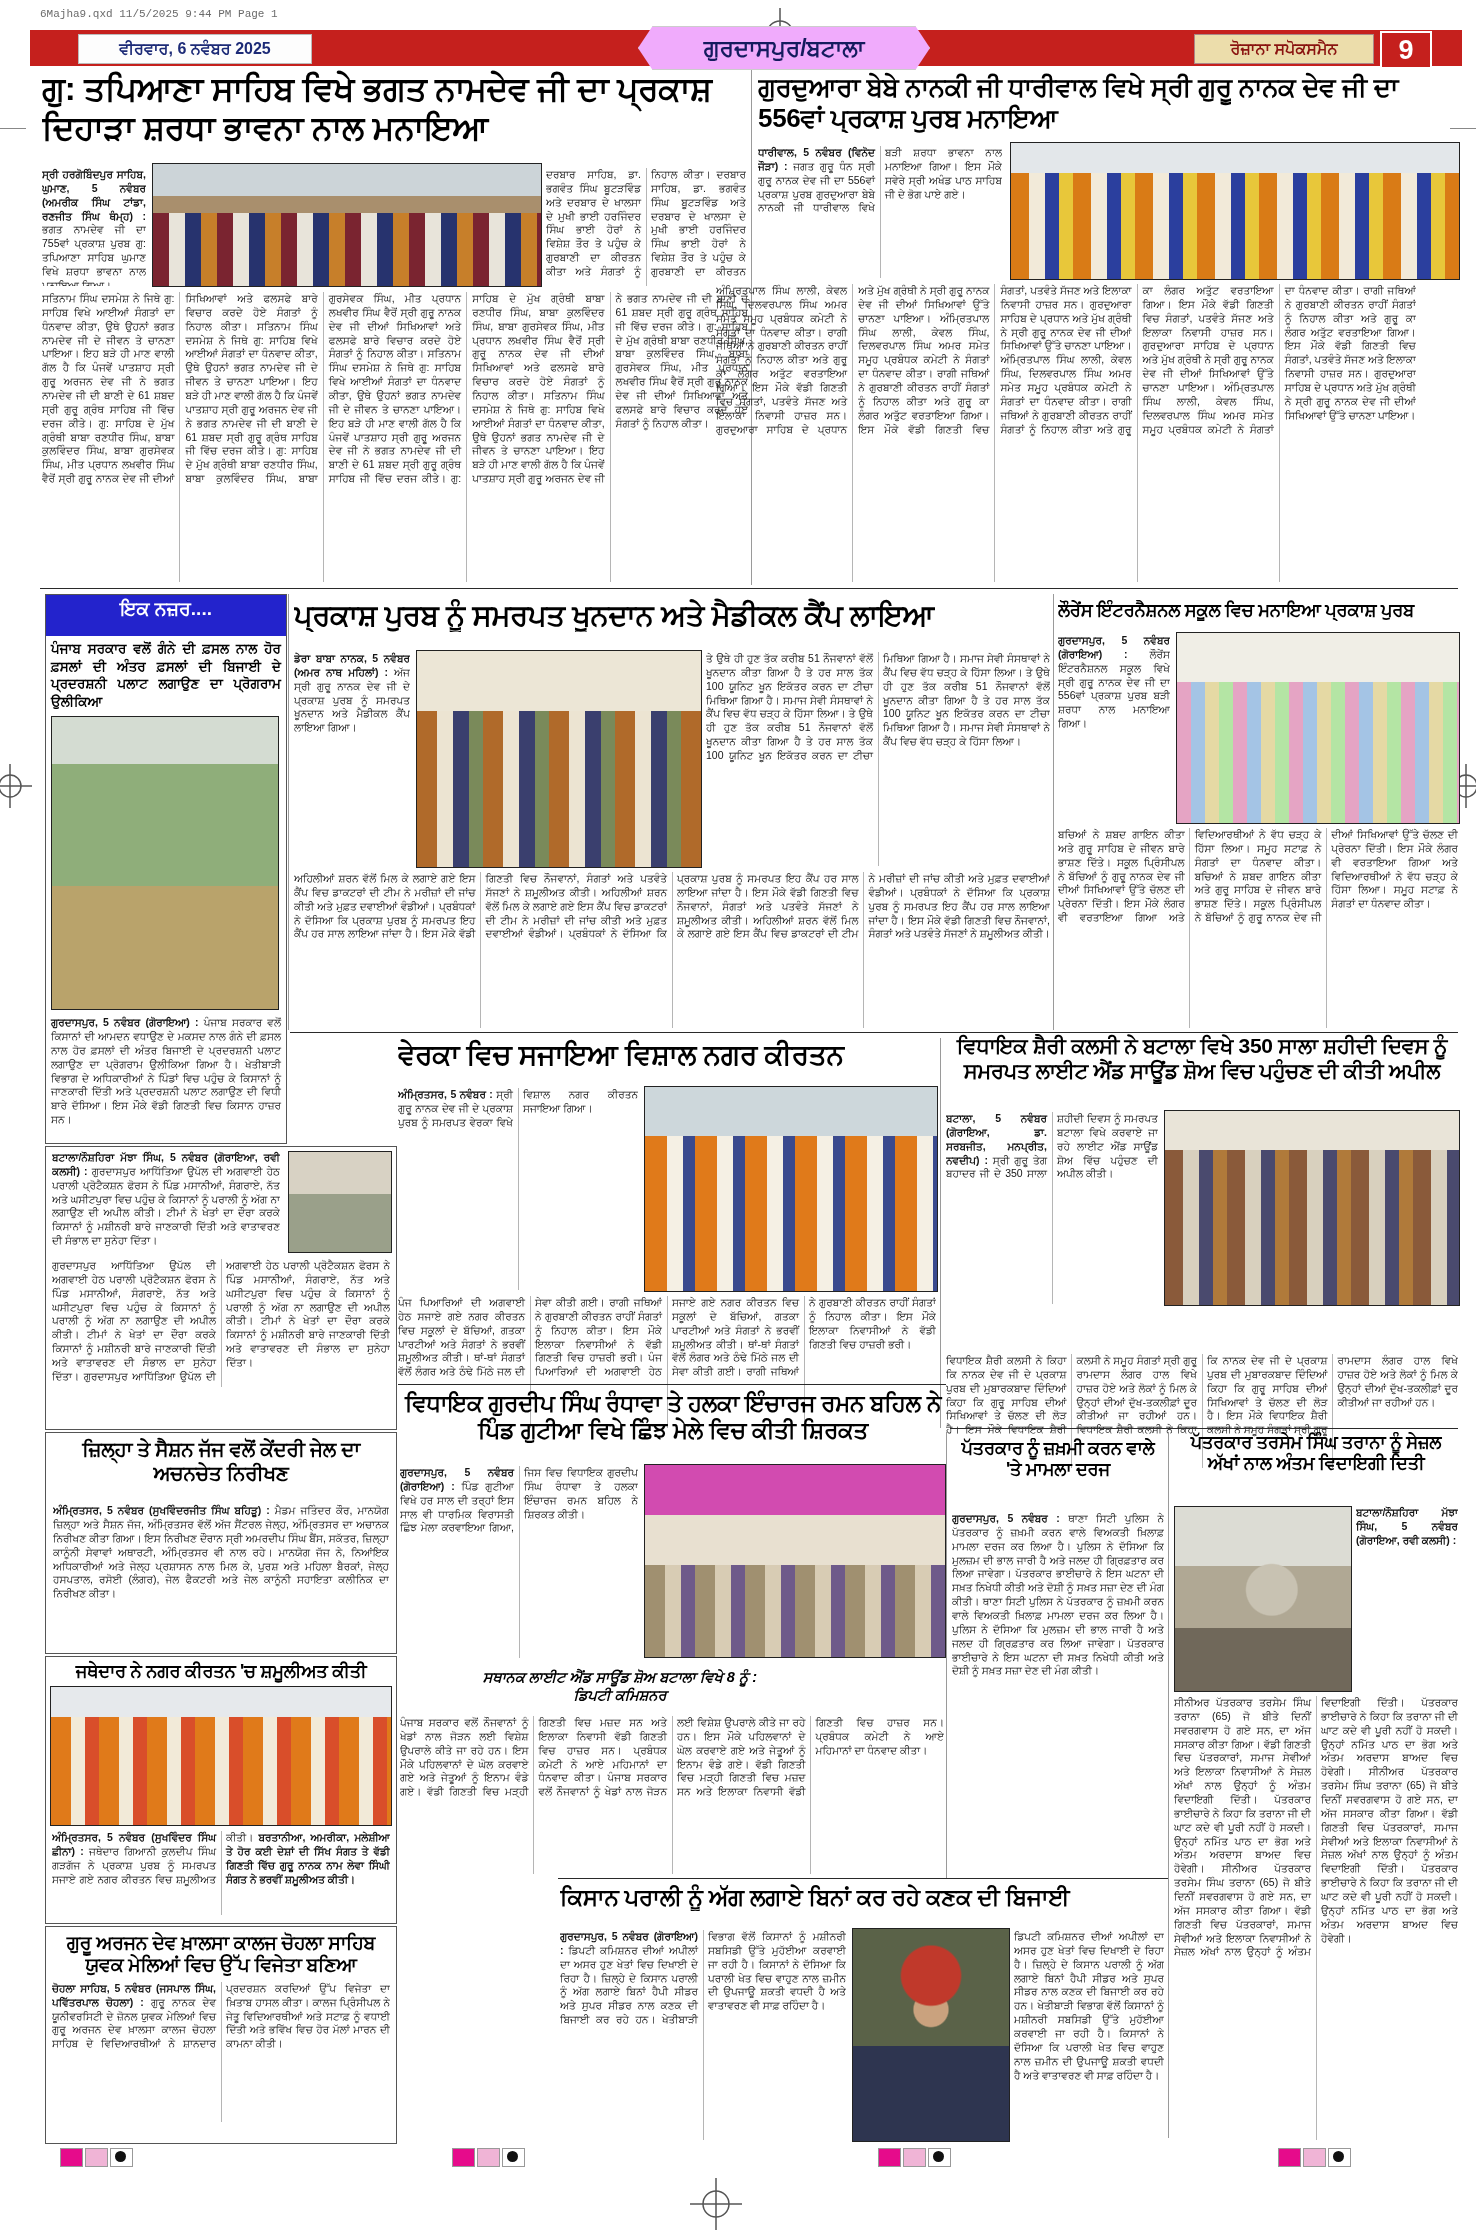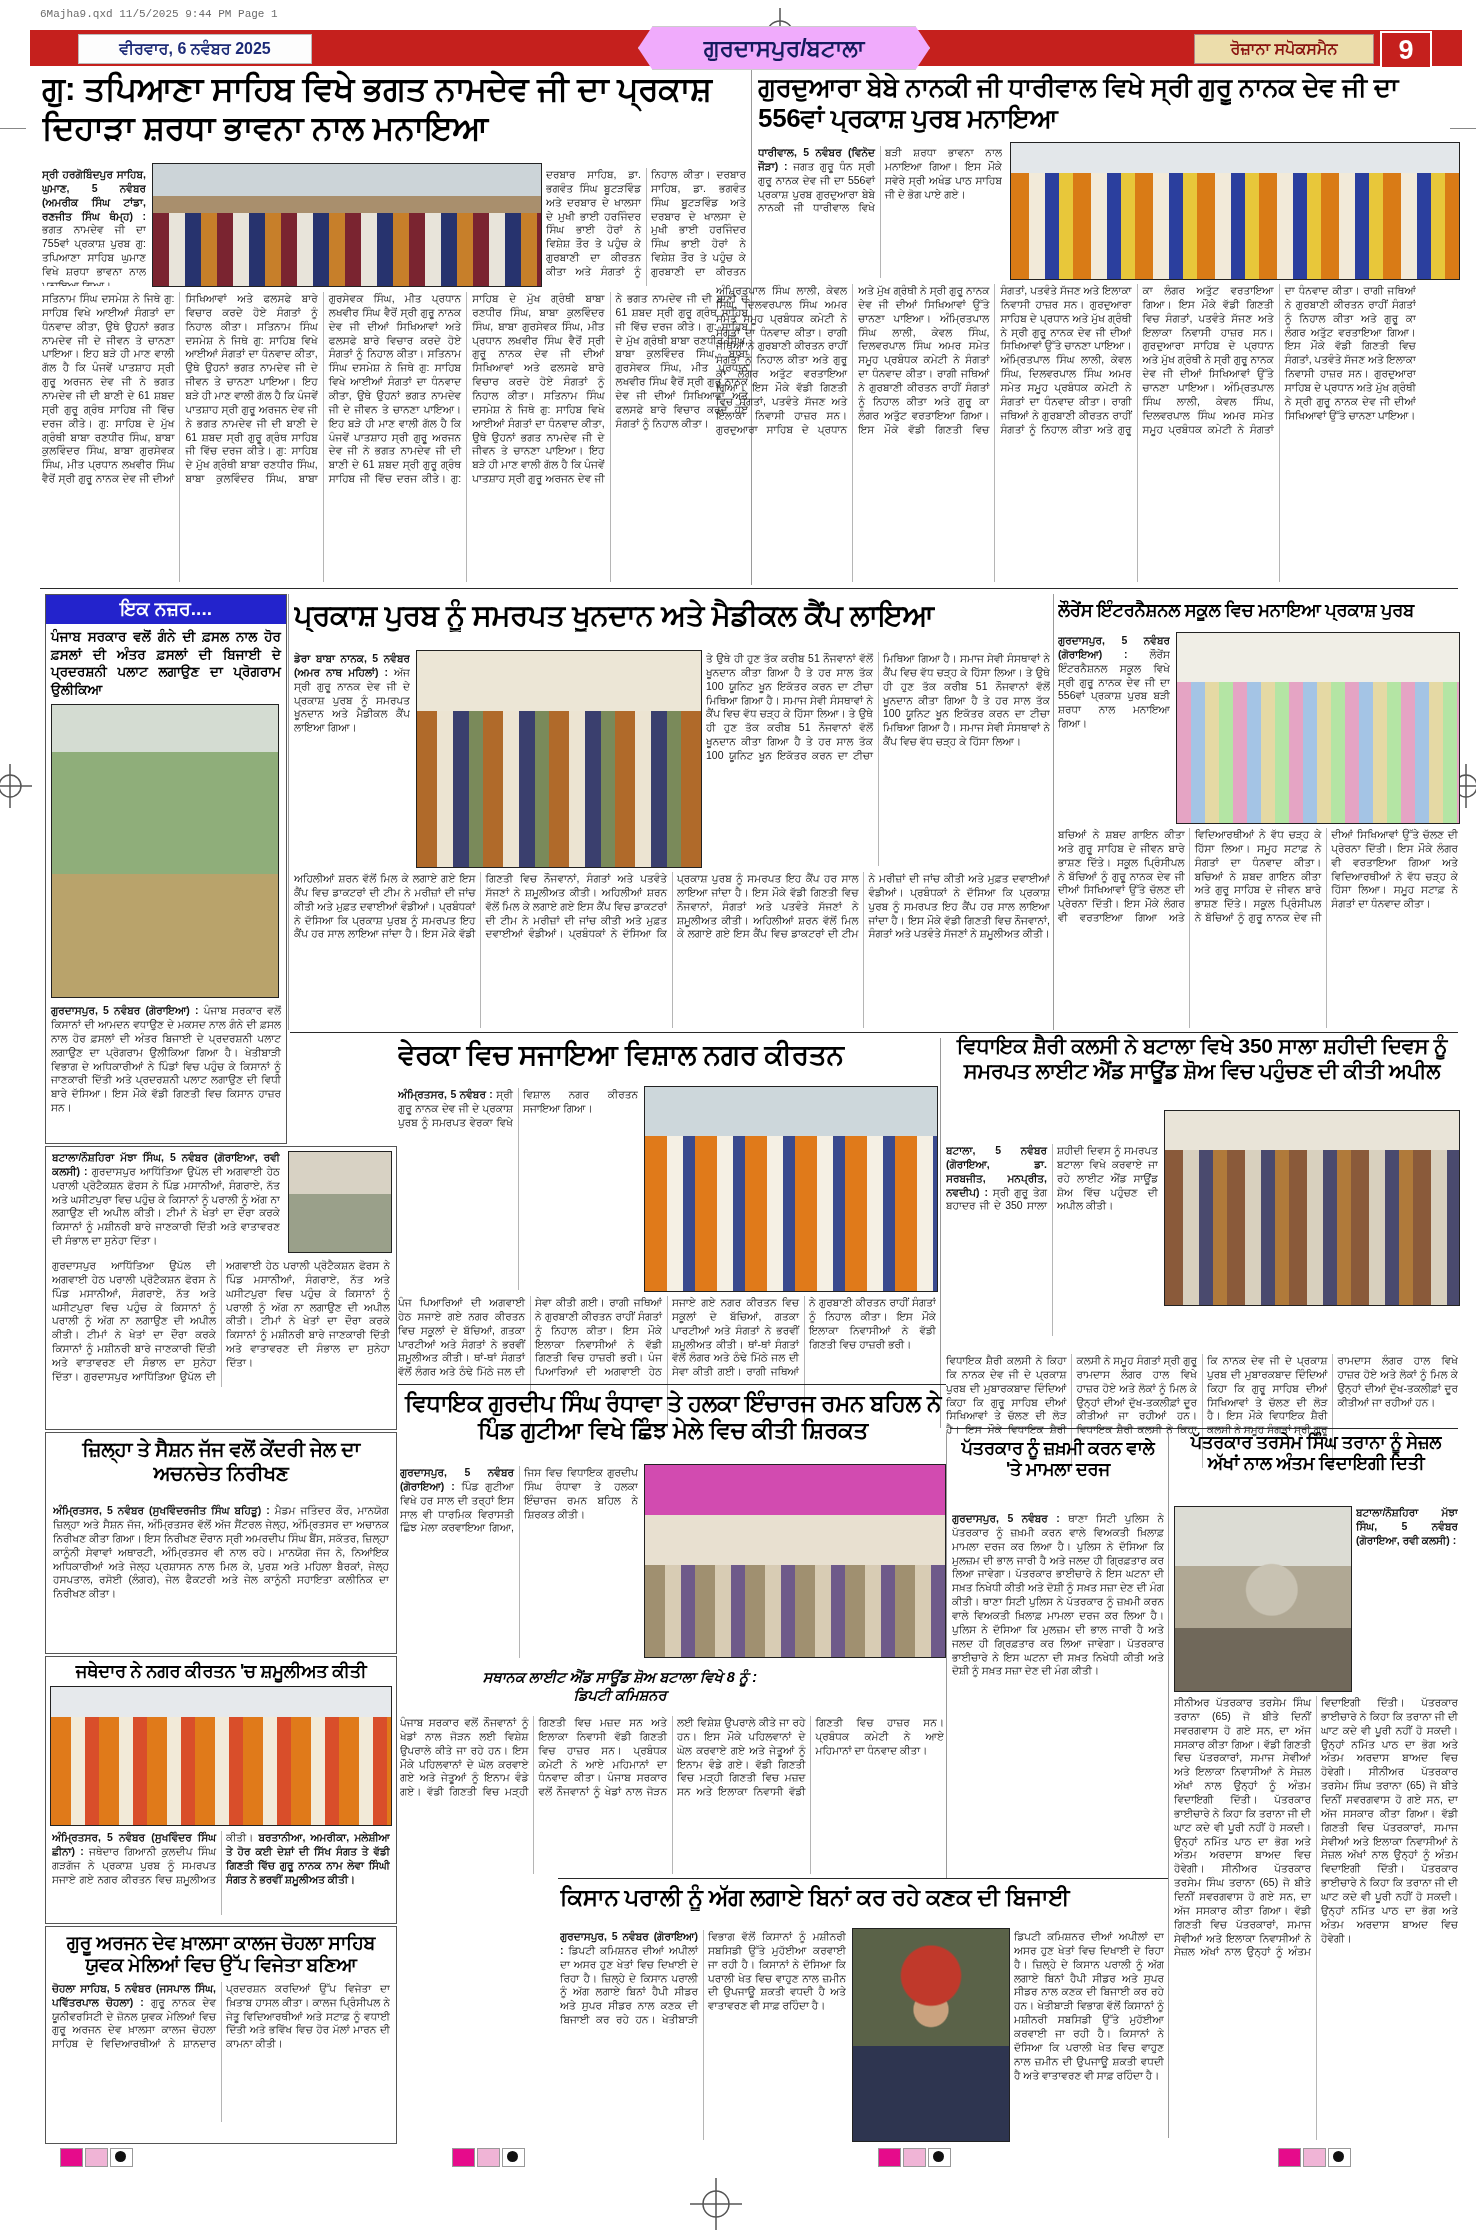--- a/index.html
+++ b/index.html
@@ -28,21 +28,21 @@
             display:flex;align-items:center;justify-content:center;box-shadow:0 0 0 1px #ccc inset;}
   #paper-box{position:absolute;right:88px;top:4px;width:178px;height:28px;background:#ecddab;
             color:#8a1410;font-weight:bold;font-size:16px;border:1px solid #a88;
             display:flex;align-items:center;justify-content:center;}
   #pagenum-box{position:absolute;right:30px;top:1px;width:48px;height:34px;background:#c5201d;
             border:2px solid #fff;color:#fff;font-weight:bold;font-size:27px;
             display:flex;align-items:center;justify-content:center;}
   #print-line{position:absolute;left:40px;top:8px;font-family:"Liberation Mono","DejaVu Sans Mono",monospace;
             font-size:11px;color:#6b6b6b;}
   .ik-bar{background:#2323cc;color:#fff;font-weight:bold;font-size:19px;text-align:center;
-          padding:3px 0 4px 0;}
+          padding:3px 0 16px 0;}
   .subhead{font-weight:bold;font-size:14.5px;line-height:1.25;text-align:center;color:#000;}
   .reg svg{display:block;}
   .cgroup span{display:inline-block;width:21px;height:17px;margin-right:2px;vertical-align:middle;border:1px solid #999;}
   .c-mag{background:#e60b8b;} .c-pink{background:#f0b4d6;}
   .c-dot{background:#fff;position:relative;}
   .c-dot i{position:absolute;left:4px;top:2px;width:11px;height:11px;border-radius:50%;background:#111;display:block;}
   
   .ph-namdev{background:linear-gradient(180deg,#ccd4d8 0 26%,#a98f6d 26% 40%,rgba(0,0,0,0) 40%),
      repeating-linear-gradient(90deg,#7a2430 0 16px,#e8e4da 16px 32px,#27336e 32px 48px,#c77f2a 48px 64px);}
   .ph-dhariwal{background:linear-gradient(180deg,#e3e7ea 0 22%,rgba(0,0,0,0) 22%),
@@ -191,21 +191,21 @@
     </div>
   </div>
   <div class="photo ph-verka" style="left:644px;top:1086px;width:292px;height:204px;"></div>
   <div class="abs body-txt" style="left:398px;top:1296px;width:538px;height:132px;">
     <div class="cols4">ਪੰਜ ਪਿਆਰਿਆਂ ਦੀ ਅਗਵਾਈ ਹੇਠ ਸਜਾਏ ਗਏ ਨਗਰ ਕੀਰਤਨ ਵਿਚ ਸਕੂਲਾਂ ਦੇ ਬੱਚਿਆਂ, ਗਤਕਾ ਪਾਰਟੀਆਂ ਅਤੇ ਸੰਗਤਾਂ ਨੇ ਭਰਵੀਂ ਸ਼ਮੂਲੀਅਤ ਕੀਤੀ। ਥਾਂ-ਥਾਂ ਸੰਗਤਾਂ ਵੱਲੋਂ ਲੰਗਰ ਅਤੇ ਠੰਢੇ ਮਿੱਠੇ ਜਲ ਦੀ ਸੇਵਾ ਕੀਤੀ ਗਈ। ਰਾਗੀ ਜਥਿਆਂ ਨੇ ਗੁਰਬਾਣੀ ਕੀਰਤਨ ਰਾਹੀਂ ਸੰਗਤਾਂ ਨੂੰ ਨਿਹਾਲ ਕੀਤਾ। ਇਸ ਮੌਕੇ ਇਲਾਕਾ ਨਿਵਾਸੀਆਂ ਨੇ ਵੱਡੀ ਗਿਣਤੀ ਵਿਚ ਹਾਜ਼ਰੀ ਭਰੀ।  ਪੰਜ ਪਿਆਰਿਆਂ ਦੀ ਅਗਵਾਈ ਹੇਠ ਸਜਾਏ ਗਏ ਨਗਰ ਕੀਰਤਨ ਵਿਚ ਸਕੂਲਾਂ ਦੇ ਬੱਚਿਆਂ, ਗਤਕਾ ਪਾਰਟੀਆਂ ਅਤੇ ਸੰਗਤਾਂ ਨੇ ਭਰਵੀਂ ਸ਼ਮੂਲੀਅਤ ਕੀਤੀ। ਥਾਂ-ਥਾਂ ਸੰਗਤਾਂ ਵੱਲੋਂ ਲੰਗਰ ਅਤੇ ਠੰਢੇ ਮਿੱਠੇ ਜਲ ਦੀ ਸੇਵਾ ਕੀਤੀ ਗਈ। ਰਾਗੀ ਜਥਿਆਂ ਨੇ ਗੁਰਬਾਣੀ ਕੀਰਤਨ ਰਾਹੀਂ ਸੰਗਤਾਂ ਨੂੰ ਨਿਹਾਲ ਕੀਤਾ। ਇਸ ਮੌਕੇ ਇਲਾਕਾ ਨਿਵਾਸੀਆਂ ਨੇ ਵੱਡੀ ਗਿਣਤੀ ਵਿਚ ਹਾਜ਼ਰੀ ਭਰੀ।  </div>
   </div>
 
   <div class="vr" style="left:940px;top:1038px;height:390px;"></div>
 
   <div class="abs hl" style="left:946px;top:1034px;width:512px;font-size:21px;text-align:center;">ਵਿਧਾਇਕ ਸ਼ੈਰੀ ਕਲਸੀ ਨੇ ਬਟਾਲਾ ਵਿਖੇ 350 ਸਾਲਾ ਸ਼ਹੀਦੀ ਦਿਵਸ ਨੂੰ ਸਮਰਪਤ ਲਾਈਟ ਐਂਡ ਸਾਊਂਡ ਸ਼ੋਅ ਵਿਚ ਪਹੁੰਚਣ ਦੀ ਕੀਤੀ ਅਪੀਲ</div>
-  <div class="abs body-txt" style="left:946px;top:1144px;width:212px;height:192px;">
+  <div class="abs body-txt" style="left:946px;top:1112px;width:212px;height:192px;">
     <div class="cols2">
       <span class="byline">ਬਟਾਲਾ, 5 ਨਵੰਬਰ (ਗੋਰਾਇਆ, ਡਾ. ਸਰਬਜੀਤ, ਮਨਪ੍ਰੀਤ, ਨਵਦੀਪ) :</span>
       <span>ਸ੍ਰੀ ਗੁਰੂ ਤੇਗ ਬਹਾਦਰ ਜੀ ਦੇ 350 ਸਾਲਾ ਸ਼ਹੀਦੀ ਦਿਵਸ ਨੂੰ ਸਮਰਪਤ ਬਟਾਲਾ ਵਿਖੇ ਕਰਵਾਏ ਜਾ ਰਹੇ ਲਾਈਟ ਐਂਡ ਸਾਊਂਡ ਸ਼ੋਅ ਵਿੱਚ ਪਹੁੰਚਣ ਦੀ ਅਪੀਲ ਕੀਤੀ।</span>
     </div>
   </div>
   <div class="photo ph-sherry" style="left:1164px;top:1110px;width:294px;height:194px;"></div>
   <div class="abs body-txt" style="left:946px;top:1354px;width:512px;height:114px;">
     <div class="cols4">ਵਿਧਾਇਕ ਸ਼ੈਰੀ ਕਲਸੀ ਨੇ ਕਿਹਾ ਕਿ ਨਾਨਕ ਦੇਵ ਜੀ ਦੇ ਪ੍ਰਕਾਸ਼ ਪੁਰਬ ਦੀ ਮੁਬਾਰਕਬਾਦ ਦਿੰਦਿਆਂ ਕਿਹਾ ਕਿ ਗੁਰੂ ਸਾਹਿਬ ਦੀਆਂ ਸਿਖਿਆਵਾਂ ਤੇ ਚੱਲਣ ਦੀ ਲੋੜ ਹੈ। ਇਸ ਮੌਕੇ ਵਿਧਾਇਕ ਸ਼ੈਰੀ ਕਲਸੀ ਨੇ ਸਮੂਹ ਸੰਗਤਾਂ ਸ੍ਰੀ ਗੁਰੂ ਰਾਮਦਾਸ ਲੰਗਰ ਹਾਲ ਵਿਖੇ ਹਾਜ਼ਰ ਹੋਏ ਅਤੇ ਲੋਕਾਂ ਨੂੰ ਮਿਲ ਕੇ ਉਨ੍ਹਾਂ ਦੀਆਂ ਦੁੱਖ-ਤਕਲੀਫ਼ਾਂ ਦੂਰ ਕੀਤੀਆਂ ਜਾ ਰਹੀਆਂ ਹਨ।  ਵਿਧਾਇਕ ਸ਼ੈਰੀ ਕਲਸੀ ਨੇ ਕਿਹਾ ਕਿ ਨਾਨਕ ਦੇਵ ਜੀ ਦੇ ਪ੍ਰਕਾਸ਼ ਪੁਰਬ ਦੀ ਮੁਬਾਰਕਬਾਦ ਦਿੰਦਿਆਂ ਕਿਹਾ ਕਿ ਗੁਰੂ ਸਾਹਿਬ ਦੀਆਂ ਸਿਖਿਆਵਾਂ ਤੇ ਚੱਲਣ ਦੀ ਲੋੜ ਹੈ। ਇਸ ਮੌਕੇ ਵਿਧਾਇਕ ਸ਼ੈਰੀ ਕਲਸੀ ਨੇ ਸਮੂਹ ਸੰਗਤਾਂ ਸ੍ਰੀ ਗੁਰੂ ਰਾਮਦਾਸ ਲੰਗਰ ਹਾਲ ਵਿਖੇ ਹਾਜ਼ਰ ਹੋਏ ਅਤੇ ਲੋਕਾਂ ਨੂੰ ਮਿਲ ਕੇ ਉਨ੍ਹਾਂ ਦੀਆਂ ਦੁੱਖ-ਤਕਲੀਫ਼ਾਂ ਦੂਰ ਕੀਤੀਆਂ ਜਾ ਰਹੀਆਂ ਹਨ।  </div>
   </div>
 

